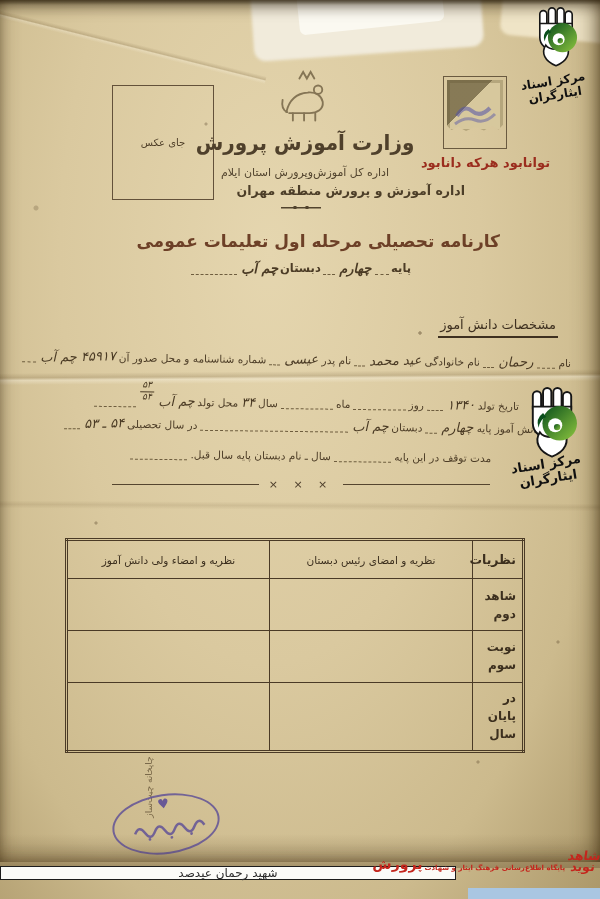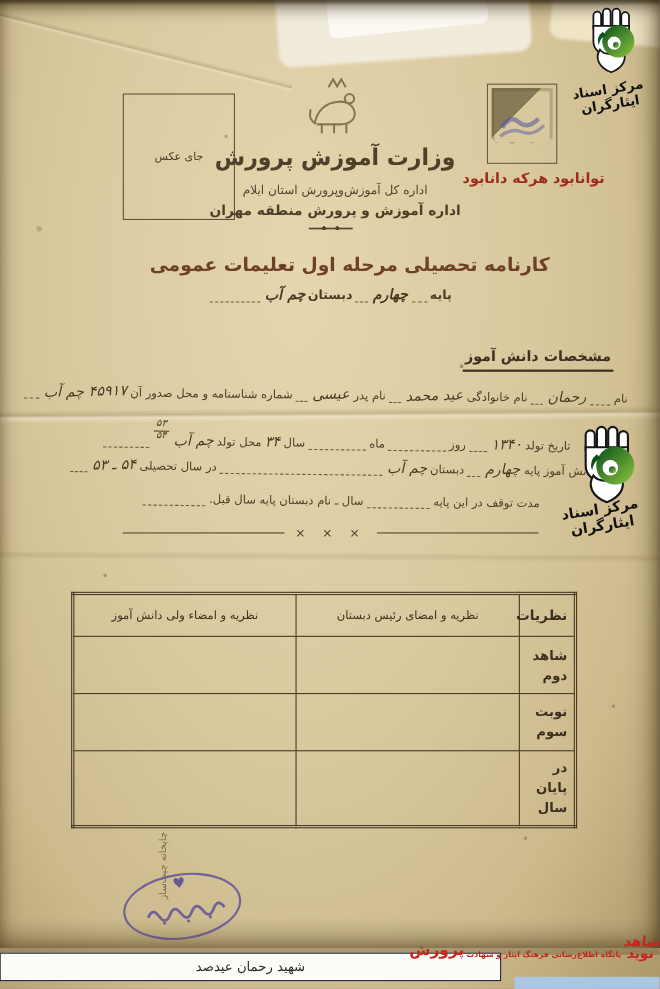--- a/index.html
+++ b/index.html
@@ -28,39 +28,39 @@
     radial-gradient(circle 2px at 478px 762px, rgba(70,50,25,.3) 0 1.2px, transparent 2px),
     radial-gradient(circle 3px at 36px 208px, rgba(70,50,25,.22) 0 2px, transparent 3px);}
   .vignette{left:0;top:0;width:600px;height:862px;z-index:3;pointer-events:none;
     box-shadow:inset 0 12px 16px -8px rgba(40,28,10,.75), inset -14px 0 24px -12px rgba(70,52,22,.8),
                inset 14px 0 20px -14px rgba(70,52,22,.45), inset 0 -10px 16px -10px rgba(70,52,22,.45);}
   
   .photo-box{left:68px;top:85px;width:100px;height:113px;border:1.5px solid #63513a;display:flex;align-items:center;justify-content:center;font-size:10px;color:#4c3c26;margin-left:44px;}
   .emblem{left:277px;top:68px;width:56px;height:64px;opacity:.8;}
   .ministry{left:145px;top:131px;width:320px;text-align:center;font-size:20px;font-weight:bold;color:#4f402b;transform:scaleY(1.05);}
   .dept1{left:145px;top:166px;width:320px;text-align:center;font-size:11px;color:#52442e;}
-  .dept2{left:145px;top:183px;width:320px;text-align:center;font-size:12.5px;font-weight:bold;color:#4c3e28;}
+  .dept2{left:145px;top:183px;width:320px;font-size:12.5px;font-weight:bold;color:#4c3e28;}
   .orn{left:281px;top:204px;width:40px;height:7px;
     background:radial-gradient(circle 1.6px at 35% 50%, #52442e 0 1.6px, transparent 2px),
                radial-gradient(circle 1.6px at 65% 50%, #52442e 0 1.6px, transparent 2px),
                linear-gradient(#52442e,#52442e) center/100% 1.5px no-repeat;}
   .stampbox{left:443px;top:76px;width:64px;height:73px;border:1px solid #6a5a40;padding:3px;box-sizing:border-box;}
   .stamp{position:relative;width:56px;height:52px;background:#d7c89d;box-shadow:inset 0 0 0 3px rgba(140,124,84,.45);
     clip-path:polygon(0 0,100% 0,100% 86%,92% 95%,80% 88%,66% 97%,50% 90%,34% 98%,20% 90%,8% 96%,0 88%);}
   .stamp .tri{position:absolute;inset:0;background:linear-gradient(135deg, rgba(92,80,48,.65) 0 42%, transparent 42.5%);}
   .motto{left:398px;top:155px;width:175px;text-align:center;font-size:13px;font-weight:bold;color:#9b2d1e;}
   
   .wm{z-index:4;}
   .wm-cap{z-index:4;font-weight:bold;color:#101010;text-align:center;transform:rotate(-9deg);}
   .wm-cap.top{left:503px;top:74px;width:102px;font-size:12px;}
   .wm-cap.mid{left:490px;top:456px;width:114px;font-size:13px;}
   
   .main-title{left:100px;top:231px;width:400px;text-align:right;font-size:17px;font-weight:bold;color:#6d4027;}
   .subtitle{left:150px;top:261px;width:300px;display:flex;align-items:flex-end;justify-content:center;font-size:11.5px;font-weight:bold;color:#4c3c26;}
-  .section-head{right:42px;top:317px;font-size:13px;font-weight:bold;color:#3e3020;border-bottom:2px solid #3e3020;padding:0 2px 4px;}
+  .section-head{right:42px;top:317px;font-size:13px;font-weight:normal;color:#3e3020;border-bottom:2px solid #3e3020;padding:0 2px 4px;}
   
   .frow{display:flex;align-items:flex-end;font-size:10.5px;color:#4c3c26;transform:rotate(.7deg);transform-origin:right bottom;white-space:nowrap;}
   .frow .lab{padding:0 1px;}
   .hw{font-style:italic;font-size:13px;color:#4a3a24;transform:rotate(-2deg);display:inline-block;padding:0 2px;line-height:1;}
   .dl{border-bottom:1px dashed #6e5d3e;height:10px;margin:0 2px;flex:1 1 auto;min-width:10px;}
   .dl.f0{flex:0 0 auto;}
   .row1{right:28px;left:20px;top:356px;}
   .row2{right:80px;left:92px;top:390px;}
   .row3{right:58px;left:62px;top:422px;}
   .row4{right:108px;left:128px;top:452px;}
@@ -79,21 +79,21 @@
   table.remarks tr.h{height:34px;}
   table.remarks tr.b{height:45px;}
   td.hdr{font-size:10.5px;text-align:center;vertical-align:middle;}
   td.lblc{font-size:12px;font-weight:bold;vertical-align:middle;line-height:1.5;}
   td.hdr.first{font-size:12.5px;font-weight:bold;}
   
   .printer{left:14px;top:722px;width:130px;transform:rotate(-90deg);transform-origin:right top;font-size:9px;color:#6b5a3d;opacity:.85;text-align:center;}
   .oval{left:112px;top:794px;width:104px;height:56px;border:2.5px solid rgba(98,82,150,.85);border-radius:50%;transform:rotate(-8deg);}
   .oval .heart{position:absolute;top:1px;left:50%;transform:translateX(-50%);color:rgba(98,82,150,.95);font-size:13px;line-height:1;}
   
-  .caption-bar{left:0;top:866px;width:456px;height:26px;background:#fbfbf8;border:1px solid #1c1c1c;box-sizing:border-box;z-index:4;display:flex;align-items:center;justify-content:center;font-size:12px;color:#2c2c2c;}
+  .caption-bar{left:0;top:866px;width:456px;height:14px;background:#fbfbf8;border:1px solid #1c1c1c;box-sizing:border-box;z-index:4;display:flex;align-items:center;justify-content:center;font-size:12px;color:#2c2c2c;}
   .site-logo{left:444px;top:851px;width:156px;z-index:4;display:flex;align-items:flex-end;color:#c4261d;}
   .logo-mark{font-size:12.5px;font-weight:bold;line-height:.85;text-align:center;transform:skewX(-8deg);margin-left:2px;}
   .logo-line{font-size:7px;font-weight:bold;white-space:nowrap;letter-spacing:-.2px;}
   .logo-city{font-size:14px;font-weight:bold;margin-right:2px;}
   .blue-strip{left:468px;top:888px;width:132px;height:11px;background:#a9c6e2;z-index:4;}
 </style>
 </head>
 <body>
 
 <div class="page">

